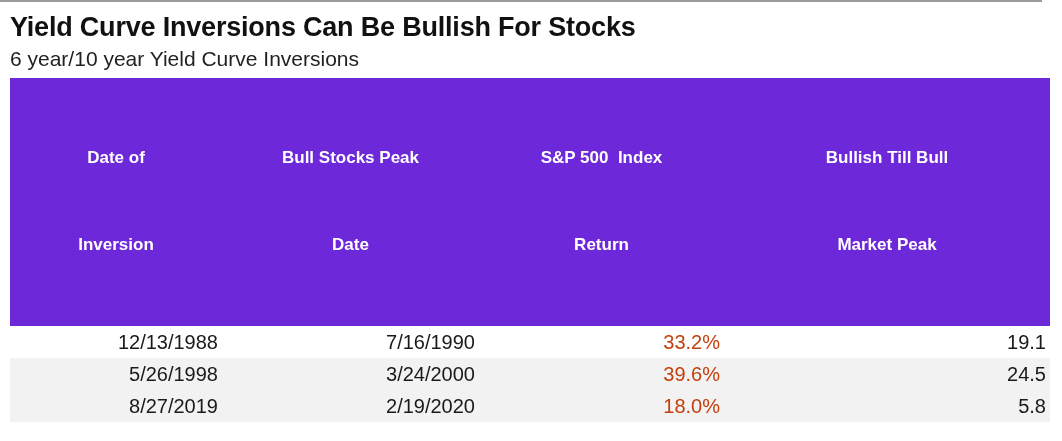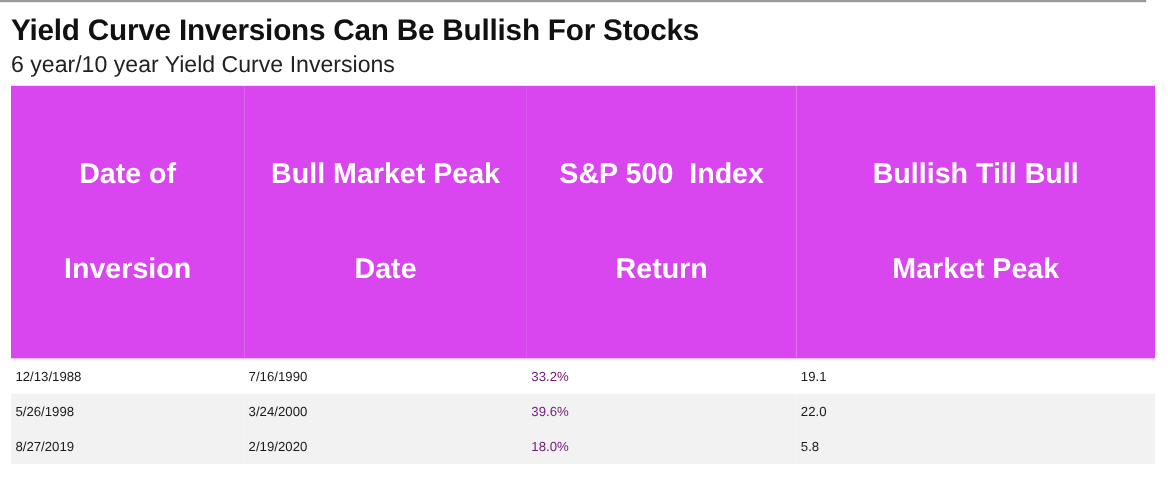--- a/index.html
+++ b/index.html
@@ -52,45 +52,45 @@
     width: 1040px;
     border-collapse: collapse;
     table-layout: fixed;
   }
   .table col.c1 { width: 212px; }
   .table col.c2 { width: 257px; }
   .table col.c3 { width: 245px; }
   .table col.c4 { width: 326px; }
 
   thead th {
-    background: #d946ef;
+    background: #6d28d9;
     color: #ffffff;
-    font-size: 26px;
+    font-size: 17px;
     font-weight: bold;
     text-align: center;
     padding: 7px 4px 9px 4px;
     line-height: 29px;
     border: none;
     white-space: pre-wrap;
     vertical-align: middle;
   }
   thead th .hl { display: block; }
 
   tbody td {
-    font-size: 12px;
-    text-align: left;
+    font-size: 20px;
+    text-align: right;
     padding: 5px 4px 5px 4px;
     line-height: 22px;
     color: #1a1a1a;
     border: none;
     white-space: nowrap;
   }
   tbody tr.shade td { background: #f2f2f2; }
   tbody tr.plain td { background: #ffffff; }
-  td.ret { color: #701a75; }
+  td.ret { color: #c2410c; }
 </style>
 </head>
 <body>
 
 <div class="page">
   <div class="inner">
 
     <div class="title">Yield Curve Inversions Can Be Bullish For Stocks</div>
     <div class="subtitle">6 year/10 year Yield Curve Inversions</div>
 
@@ -101,21 +101,21 @@
           <col class="c3">
           <col class="c4">
       </colgroup>
       <thead>
         <tr>
           <th>
             <span class="hl">Date of</span>
             <span class="hl">Inversion</span>
           </th>
           <th>
-            <span class="hl">Bull Market Peak</span>
+            <span class="hl">Bull Stocks Peak</span>
             <span class="hl">Date</span>
           </th>
           <th>
             <span class="hl">S&amp;P 500  Index</span>
             <span class="hl">Return</span>
           </th>
           <th>
             <span class="hl">Bullish Till Bull</span>
             <span class="hl">Market Peak</span>
           </th>
@@ -125,21 +125,21 @@
         <tr class="plain">
           <td>12/13/1988</td>
           <td>7/16/1990</td>
           <td class="ret">33.2%</td>
           <td>19.1</td>
         </tr>
         <tr class="shade">
           <td>5/26/1998</td>
           <td>3/24/2000</td>
           <td class="ret">39.6%</td>
-          <td>22.0</td>
+          <td>24.5</td>
         </tr>
         <tr class="shade">
           <td>8/27/2019</td>
           <td>2/19/2020</td>
           <td class="ret">18.0%</td>
           <td>5.8</td>
         </tr>
 
       </tbody>
     </table>

